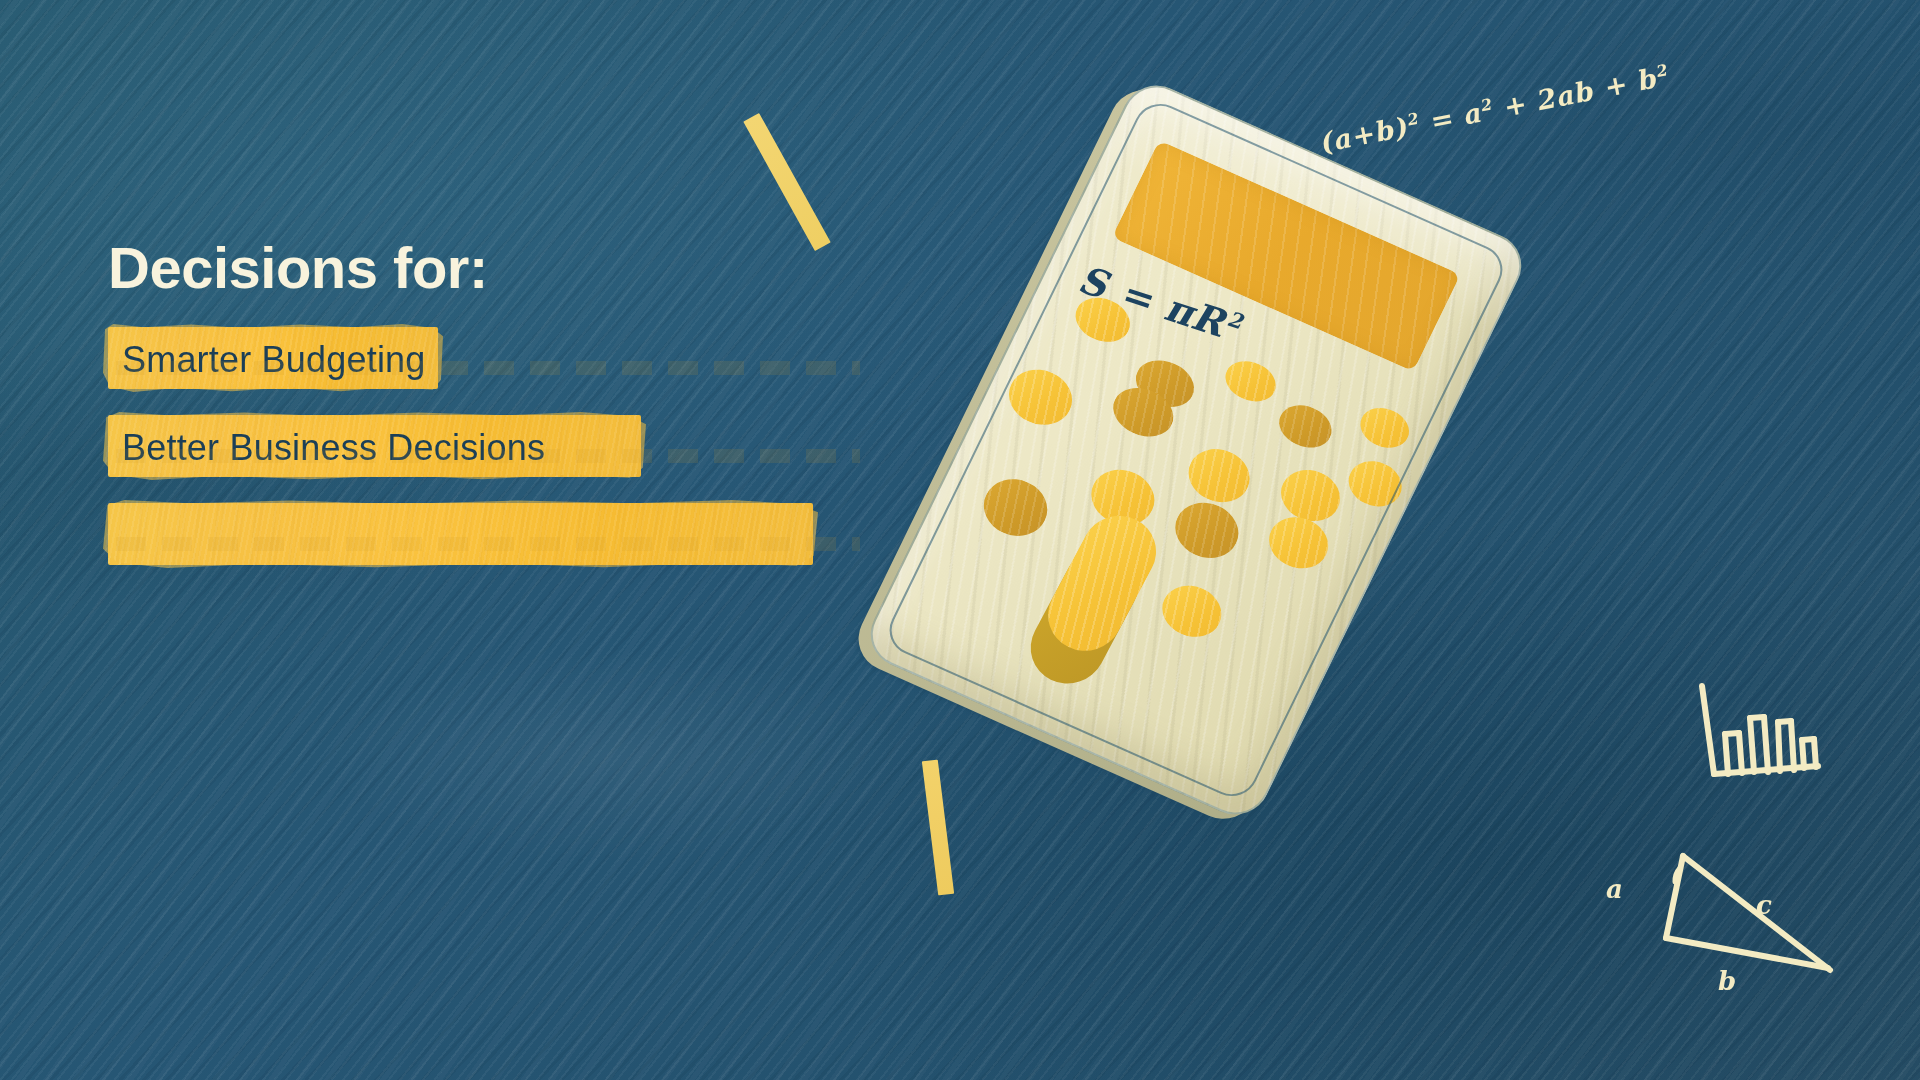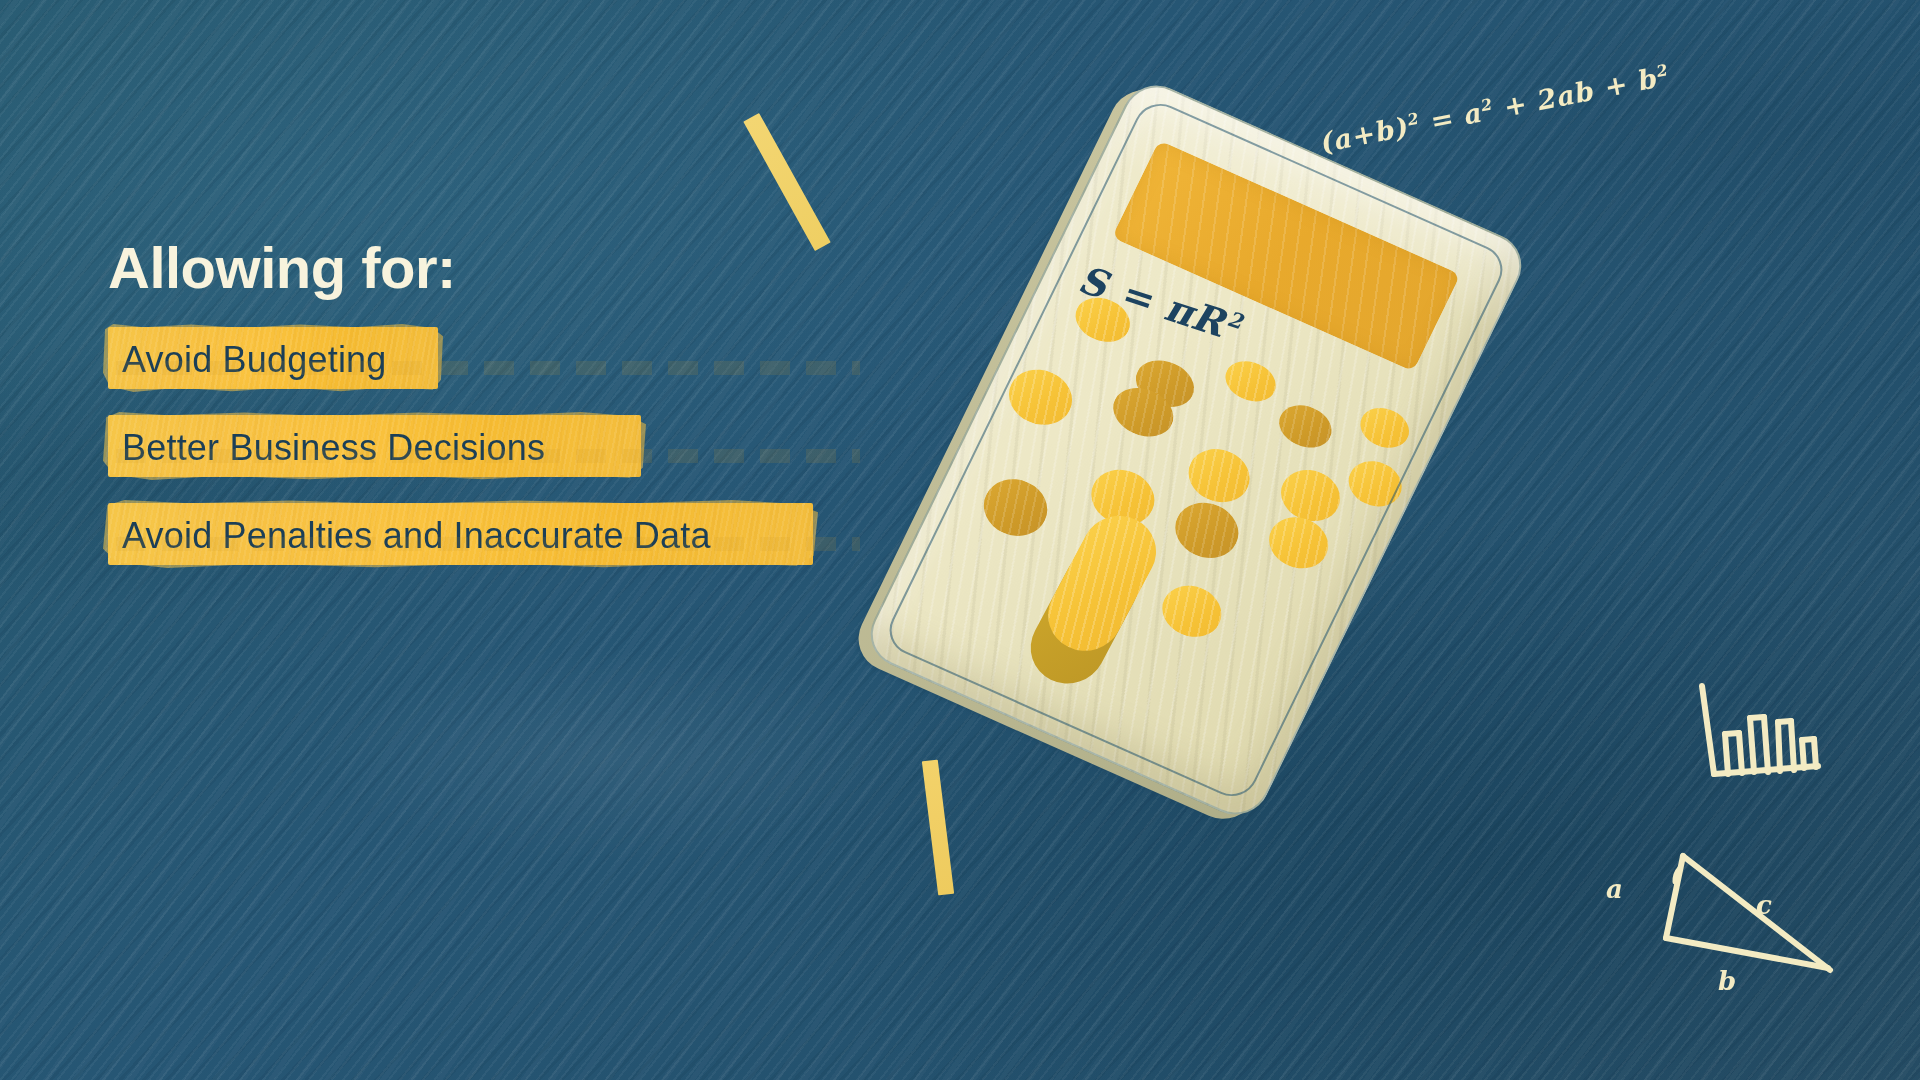--- a/index.html
+++ b/index.html
@@ -227,38 +227,37 @@
 
   <div class="bg-base"></div>
   <div class="bg-strokes"></div>
   <div class="bg-smudge"></div>
 
   <div class="stripe s1"></div>
   <div class="stripe s2"></div>
 
   <div class="text-col">
 
-    <div class="headline">Allowing for:</div>
+    <div class="headline">Decisions for:</div>
 
     <div class="hl-row" style="height:66px;">
       <div class="hl-bar" style="width:330px;"></div>
       <div class="scratch"></div>
-      <div class="hl-text">Avoid Budgeting</div>
+      <div class="hl-text">Smarter Budgeting</div>
     </div>
 
     <div class="hl-row" style="height:66px;">
       <div class="hl-bar" style="width:533px;"></div>
       <div class="scratch"></div>
       <div class="hl-text">Better Business Decisions</div>
     </div>
 
     <div class="hl-row" style="height:66px;">
       <div class="hl-bar" style="width:705px;"></div>
       <div class="scratch"></div>
-      <div class="hl-text">Avoid Penalties and Inaccurate Data</div>
     </div>
 
   </div>
 
   <div class="calc-wrap">
     <div class="calc">
       <div class="calc-shadow"></div>
       <div class="calc-side"></div>
       <div class="calc-body">
         <div class="calc-brushtop"></div>

